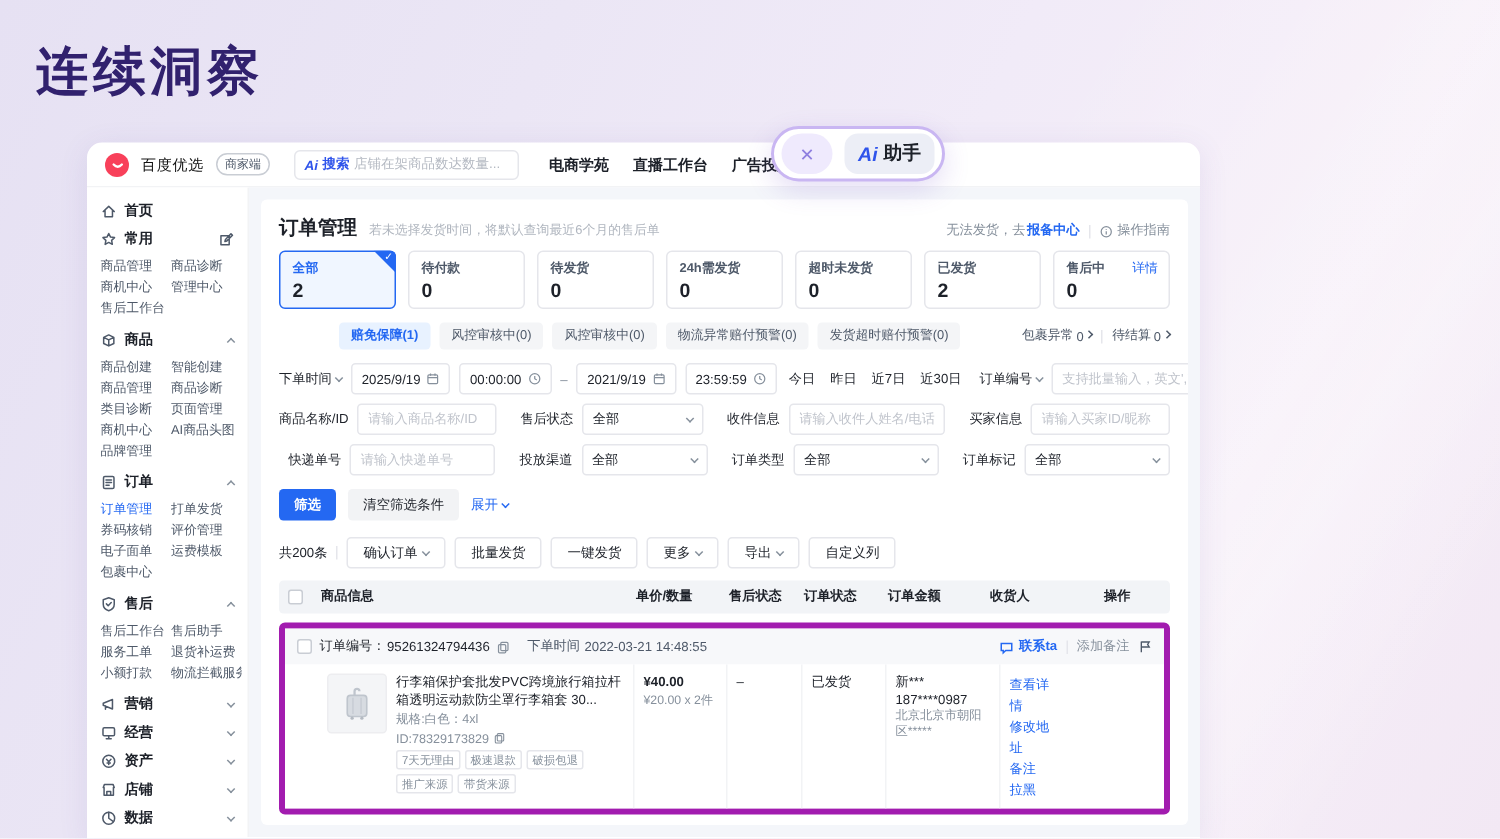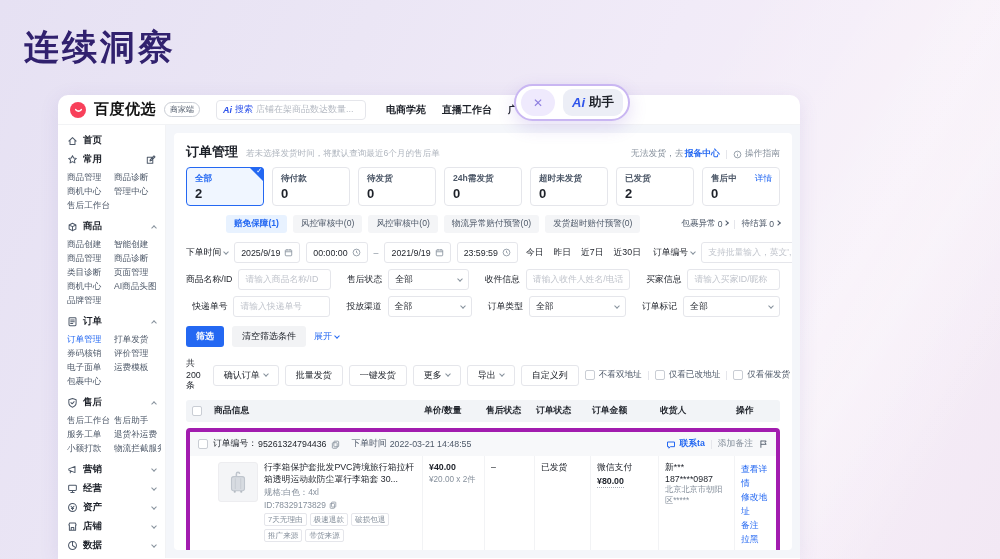--- a/index.html
+++ b/index.html
@@ -22,24 +22,24 @@
   .bubble-close { color:#8f7fe0; font-size:12px; font-weight:400; cursor:pointer; }
   .bubble-chip { background:#eceef6; border-radius:9px; height:27px; display:flex; align-items:center; gap:4px; padding:0 9px; font-size:12.5px; font-weight:700; color:#1d2129; }
   .ai-mark { color:#2f54eb; font-weight:800; font-style:italic; font-size:13px; }
 
   
   .window { position:absolute; left:58px; top:95px; width:742px; height:464px; background:#fff;
     border-radius:10px 10px 0 0; box-shadow:0 4px 20px rgba(90,70,160,.10); overflow:hidden; }
 
   .app-header { height:30px; display:flex; align-items:center; padding:0 12px; border-bottom:1px solid #f2f3f5; gap:8px; }
   .logo { width:16px; height:16px; border-radius:50%; background:#f8405a; display:flex; align-items:center; justify-content:center; flex:0 0 auto; }
-  .brand { font-size:15px; font-weight:700; color:#111; letter-spacing:.5px; }
+  .brand { font-size:10px; font-weight:400; color:#111; letter-spacing:.5px; }
   .badge { font-size:8px; color:#4e5969; border:1px solid #c9cdd4; border-radius:8px; padding:1px 5px; }
   .searchbox { margin-left:8px; width:150px; height:20px; border:1px solid #e5e6eb; border-radius:4px; display:flex; align-items:center; gap:3px; padding:0 6px; font-size:9px; background:#fff; }
-  .search-label { color:#2f54eb; font-weight:400; }
+  .search-label { color:#2f54eb; font-weight:700; }
   .search-ph { color:#b4b9c2; overflow:hidden; white-space:nowrap; }
   .nav { display:flex; align-items:center; gap:16px; margin-left:12px; font-size:10px; font-weight:600; color:#1d2129; }
   .nav-item { cursor:pointer; display:flex; align-items:center; gap:3px; }
 
   .app-body { display:flex; height:433px; }
 
   
   .sidebar { width:108px; background:#fff; border-right:1px solid #f2f3f5; padding:6px 0 0; overflow:hidden; flex:0 0 auto; }
   .side-head { height:19px; display:flex; align-items:center; gap:5px; padding:0 9px; font-size:9.5px; font-weight:700; color:#1d2129; cursor:pointer; }
   .side-head .tail { margin-left:auto; color:#86909c; display:flex; align-items:center; }
@@ -501,37 +501,20 @@
           <span class="btn btn-line">一键发货</span>
           <span class="btn btn-line">
               <span>更多</span>
               <i class="cv" style="color:#86909c"></i>
             </span>
           <span class="btn btn-line">
               <span>导出</span>
               <i class="cv" style="color:#86909c"></i>
             </span>
           <span class="btn btn-line">自定义列</span>
-          <div class="tb-right">
-            <span class="ckitem">
-                <span class="cb"></span>
-                <span>不看双地址</span>
-              </span>
-            <span class="vdiv"></span>
-            <span class="ckitem">
-                <span class="cb"></span>
-                <span>仅看已改地址</span>
-              </span>
-            <span class="vdiv"></span>
-            <span class="ckitem">
-                <span class="cb"></span>
-                <span>仅看催发货</span>
-              </span>
-
-          </div>
         </div>
 
         <div class="thead">
           <div class="col c-check">
               <span class="cb"></span>
             </div>
           <div class="col c-prod">商品信息</div>
           <div class="col c-price">单价/数量</div>
           <div class="col c-after">售后状态</div>
           <div class="col c-stat">订单状态</div>
@@ -604,24 +587,20 @@
                   </div>
                 </div>
               </div>
             </div>
             <div class="cell c-price">
               <div class="price-b">¥40.00</div>
               <div class="price-s">¥20.00 x 2件</div>
             </div>
             <div class="cell c-after">–</div>
             <div class="cell c-stat">已发货</div>
-            <div class="cell c-amt">
-              <div>微信支付</div>
-              <span class="amt-b">¥80.00</span>
-            </div>
             <div class="cell c-recv">
               <div>新***</div>
               <div>187****0987</div>
               <div class="recv-addr">北京北京市朝阳区*****</div>
             </div>
             <div class="cell c-ops ops">
               <a>查看详情</a>
               <a>修改地址</a>
               <a>备注</a>
               <a>拉黑</a>

